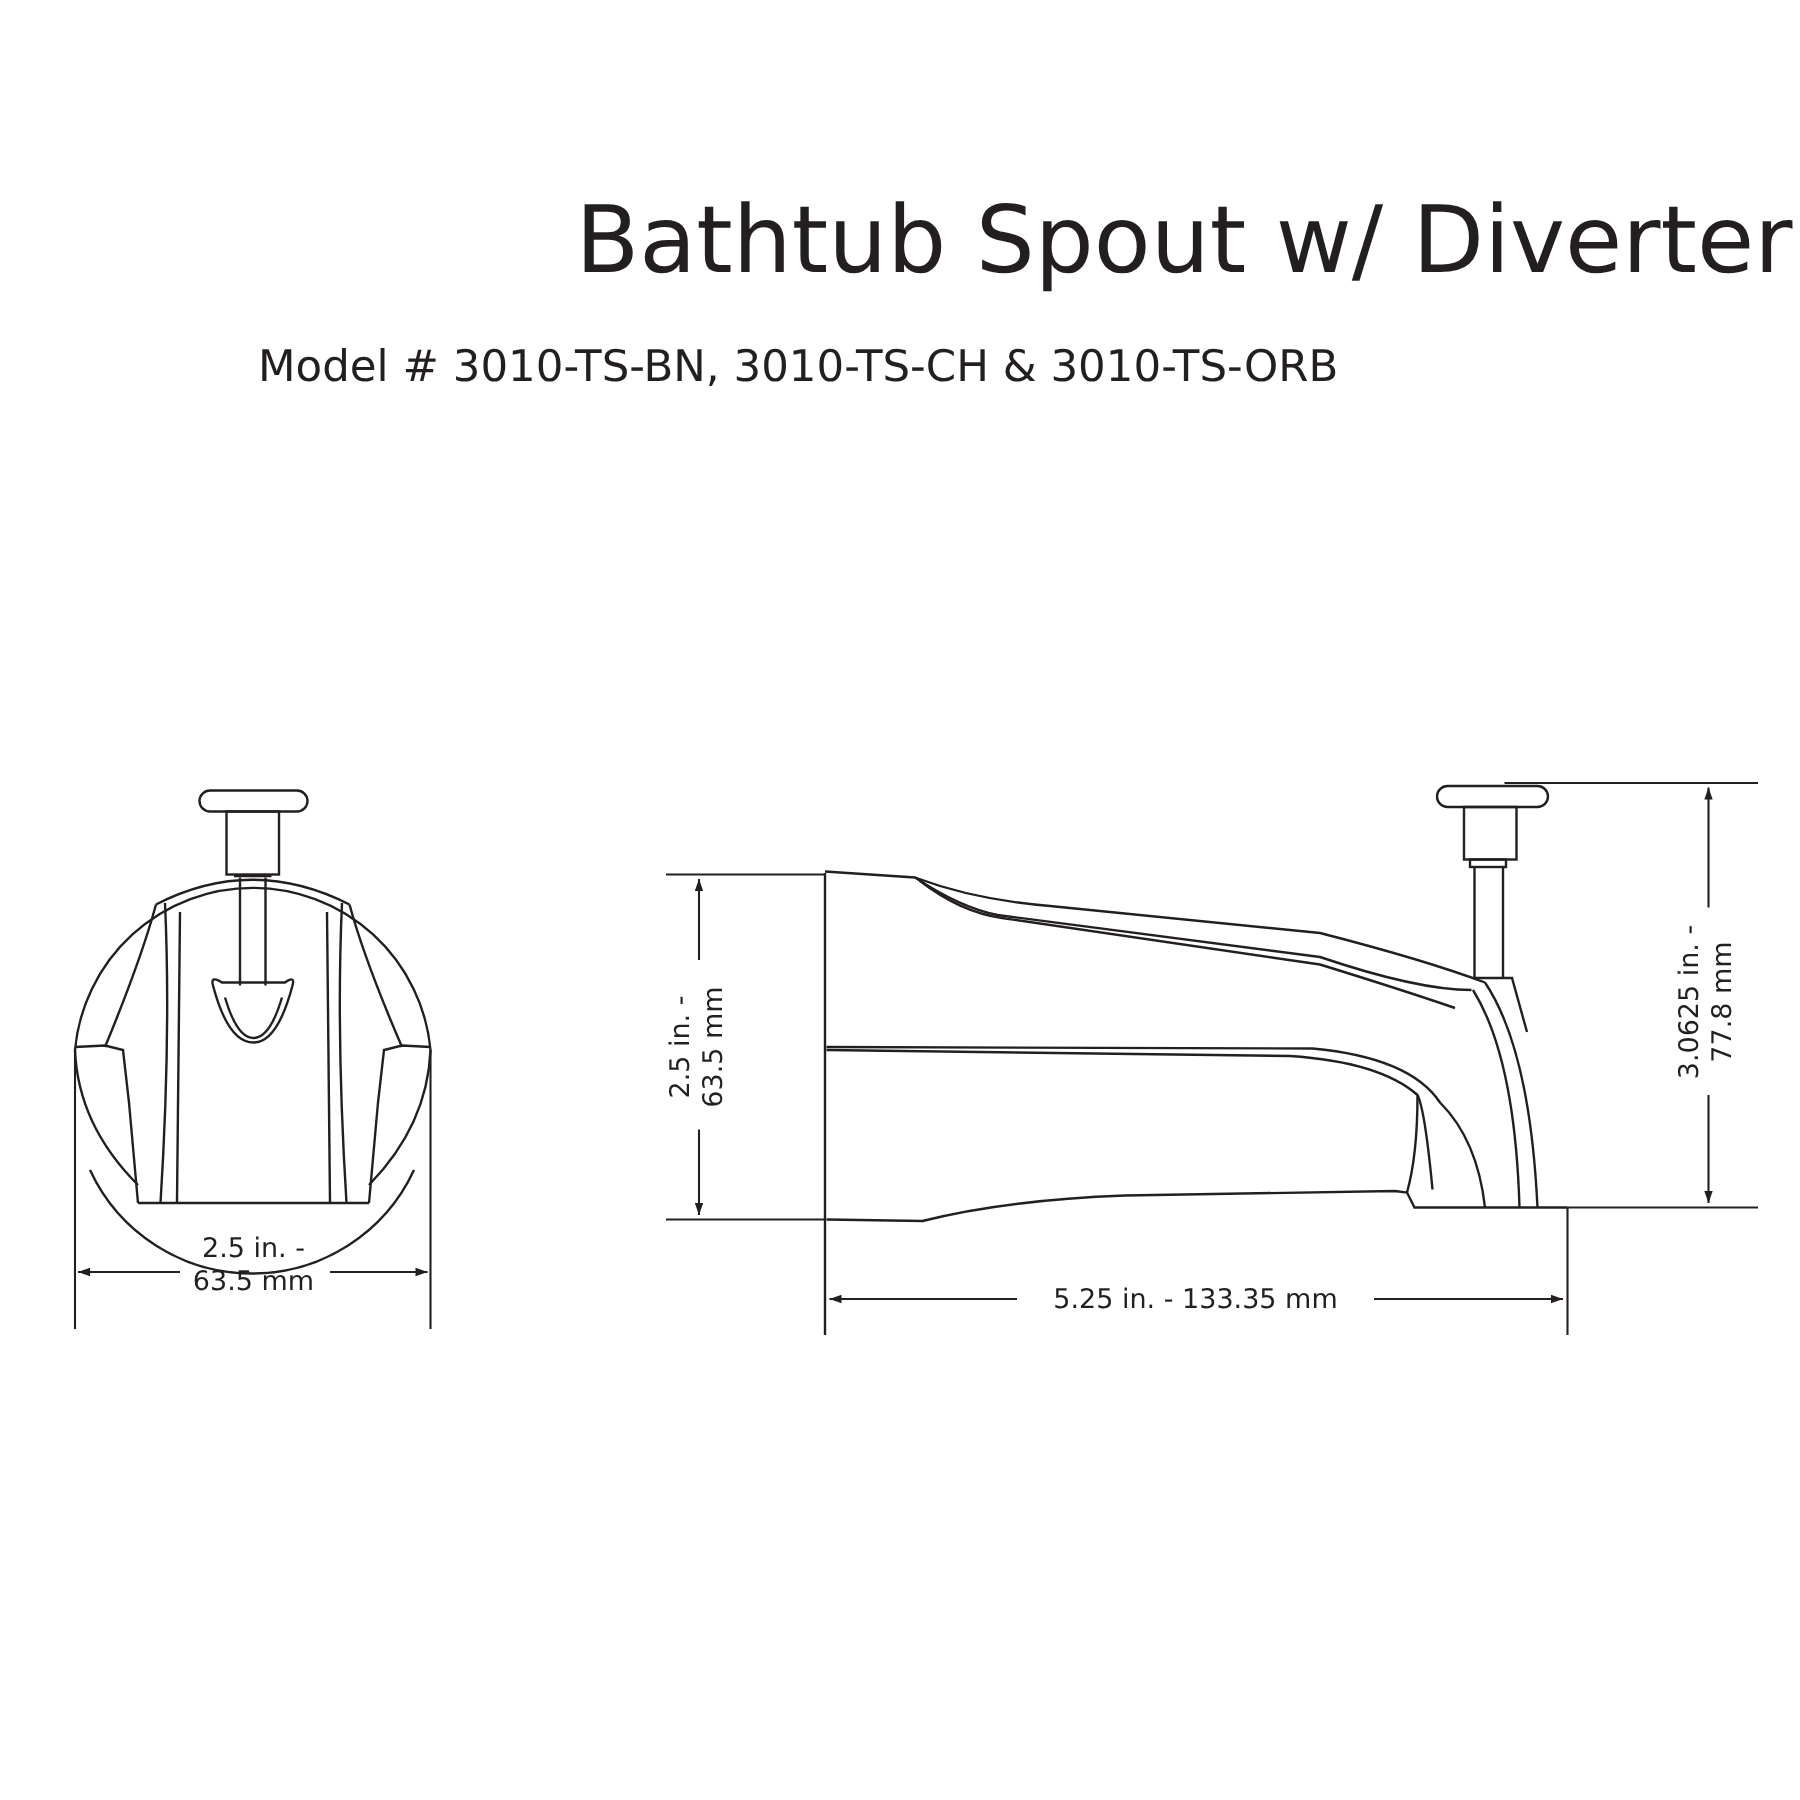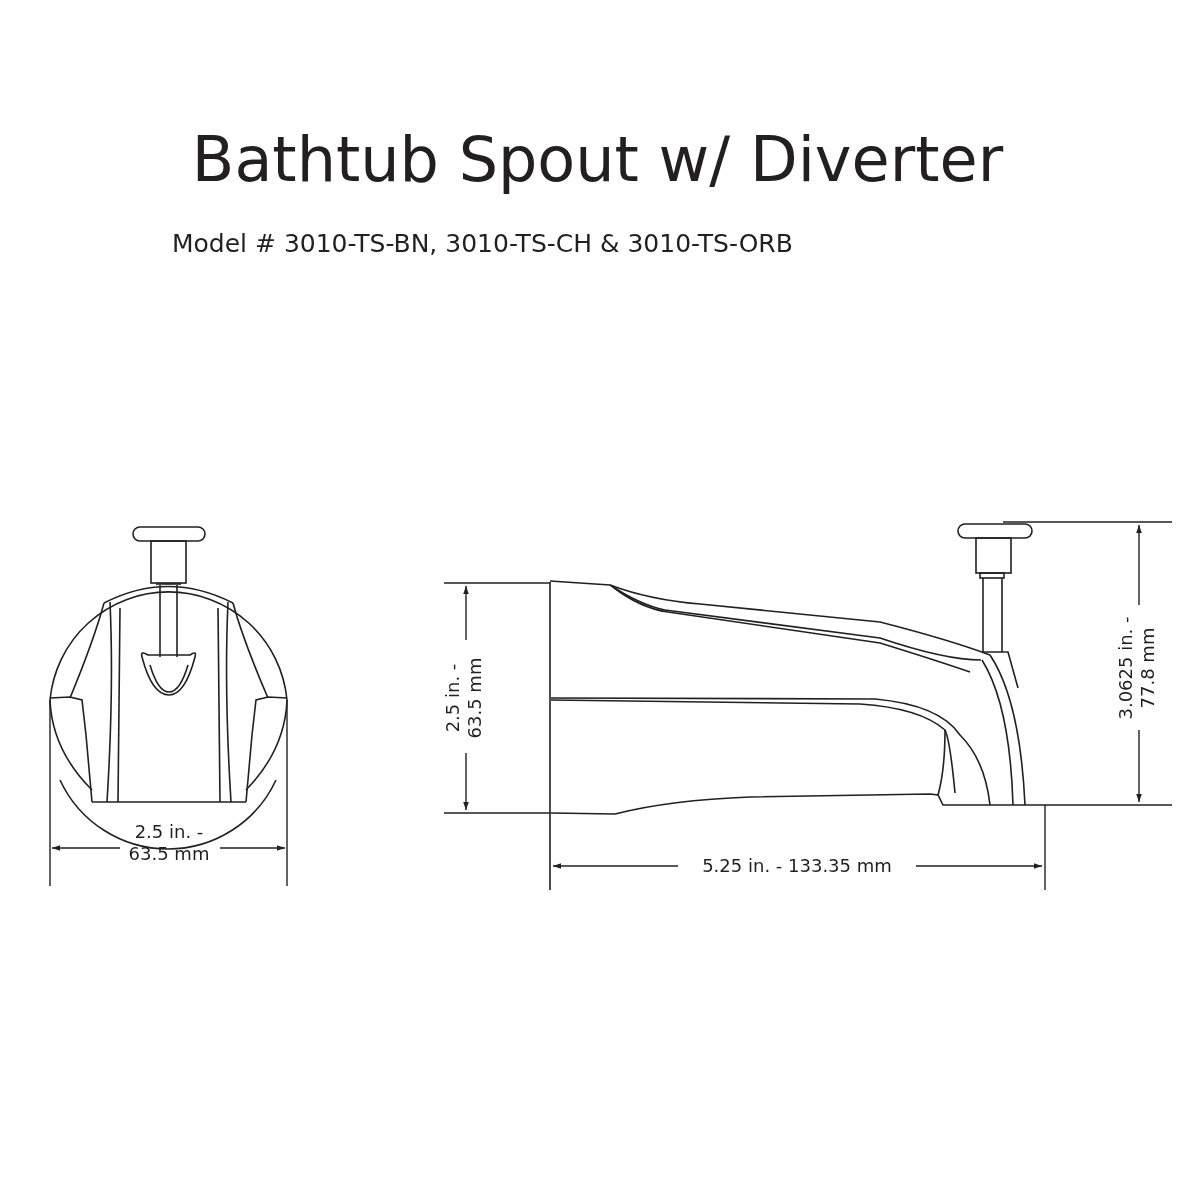--- a/index.html
+++ b/index.html
@@ -1,20 +1,20 @@
 <!DOCTYPE html>
 <html><head>
   <meta charset="utf-8">
   <style>
     html, body { margin: 0; padding: 0; background: #ffffff; }
     body { width: 1200px; height: 1200px; position: relative; overflow: hidden;
            font-family: "DejaVu Sans", "Liberation Sans", sans-serif; color: #231f20; }
-    .title { position: absolute; left: 0; width: 1195px; top: 120px; text-align: center;
+    .title { position: absolute; left: 0; width: 1195px; top: 120px; text-align: right;
              font-size: 62px; font-weight: normal; letter-spacing: 0px; line-height: 80px; }
-    .subtitle { position: absolute; left: 172px; top: 224px; font-size: 25px; line-height: 40px; }
+    .subtitle { position: absolute; left: 172px; top: 224px; font-size: 29px; line-height: 40px; }
     svg.drawing { position: absolute; left: 0; top: 0; }
     .dim-text { font-family: "DejaVu Sans", "Liberation Sans", sans-serif; font-size: 18px; fill: #231f20; }
   </style>
 </head>
 <body>
 
 <div class="title">Bathtub Spout w/ Diverter</div>
 <div class="subtitle">Model # 3010-TS-BN, 3010-TS-CH &amp; 3010-TS-ORB</div>
 
 <svg class="drawing" width="1200" height="1200" viewBox="0 0 1200 1200" xmlns="http://www.w3.org/2000/svg">

